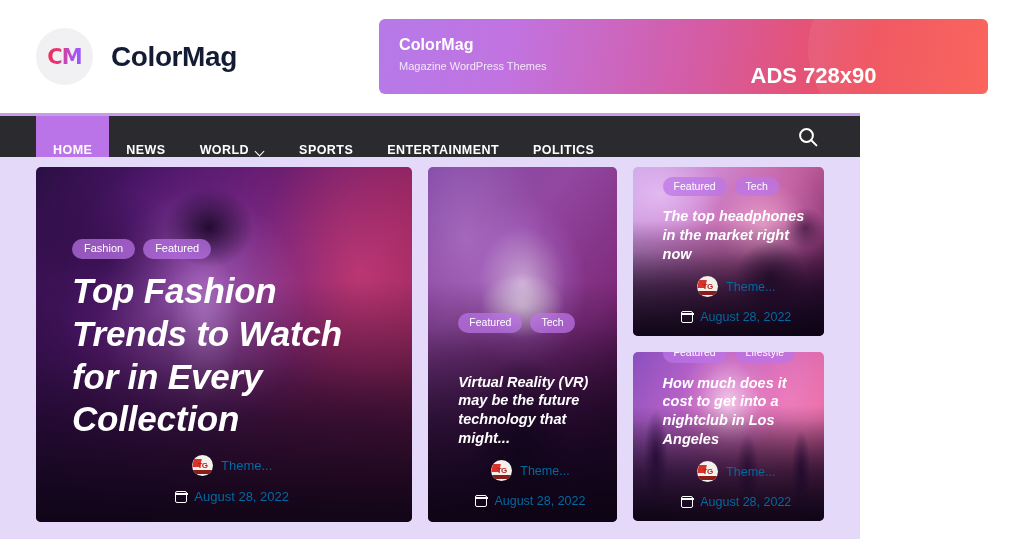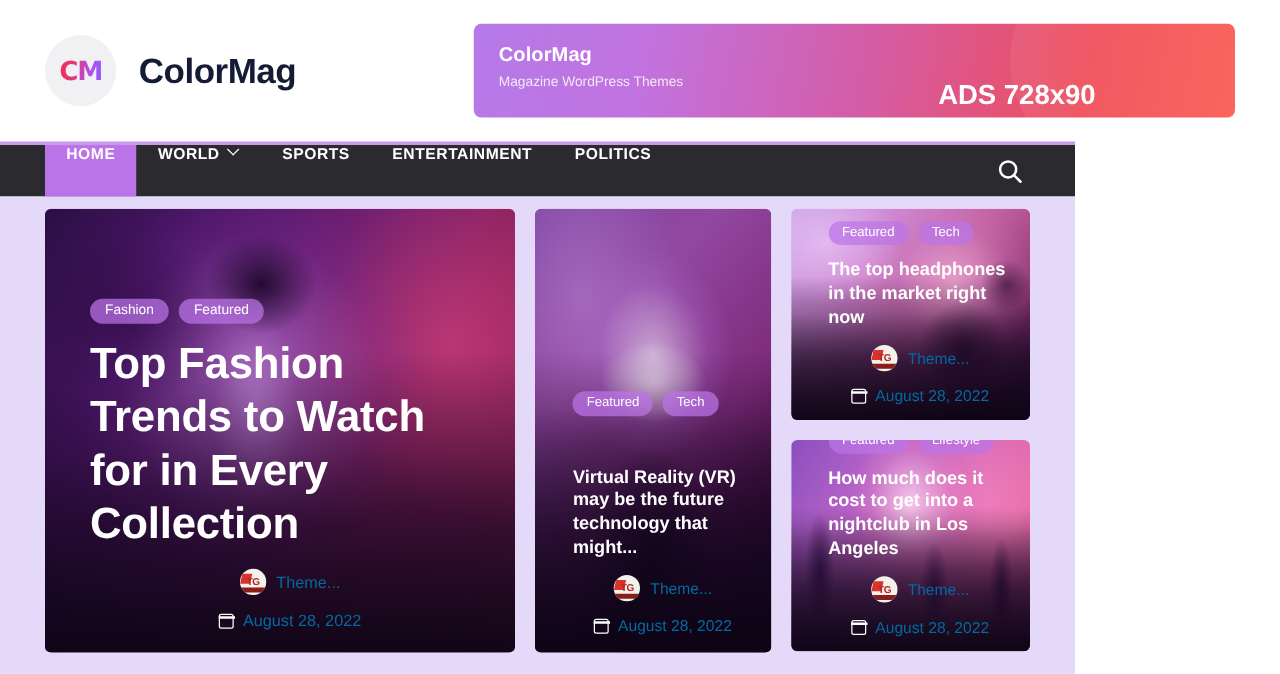--- a/index.html
+++ b/index.html
@@ -67,21 +67,21 @@
 
   
   .nav-topline { height: 3px; background: #c99ae8; }
   .nav {
     height: 41px; background: #2b2a2e;
     display: flex; align-items: stretch;
     position: relative;
   }
   .nav-inner { display: flex; align-items: stretch; margin-left: 36px; }
   .nav-item {
-    display: flex; align-items: flex-start; gap: 7px;
+    display: flex; align-items: flex-end; gap: 7px;
     padding: 0 17px;
     color: #ffffff; font-size: 12.5px; font-weight: bold;
     letter-spacing: 0.45px;
     cursor: pointer;
     white-space: nowrap;
   }
   .nav-item.active { background: #bb74e8; }
   .caret { display: inline-block; width: 9px; height: 9px; position: relative; }
   .caret::after {
     content: ""; position: absolute; left: 0; top: 0;
@@ -134,21 +134,21 @@
     background: rgba(187,116,232,0.72);
     color: #ffffff;
     font-size: 11px;
     padding: 4px 12px 5px 12px;
     border-radius: 11px;
     line-height: 1;
     white-space: nowrap;
   }
   .card-small .badge, .card-mid .badge { font-size: 10.5px; padding: 4px 11px 5px 11px; }
 
-  .card-title { font-weight: bold; color: #ffffff; }
+  .card-title { font-weight: bold; color: #ffffff; font-style: italic; }
   .card-hero .card-title { font-size: 35px; line-height: 1.22; margin-bottom: 14px; letter-spacing: -0.2px; }
   .card-mid  .card-title { font-size: 14.5px; line-height: 1.3; margin-bottom: 12px; margin-top: 40px; }
   .card-small .card-title{ font-size: 14.5px; line-height: 1.3; margin-bottom: 12px; }
 
   .meta { display: flex; align-items: center; gap: 13px; flex-direction: column; }
   .meta-author { display: flex; align-items: center; gap: 8px; }
   .avatar {
     width: 21px; height: 21px; border-radius: 50%;
     background: #f3f1ec;
     display: flex; align-items: center; justify-content: center;
@@ -253,20 +253,23 @@
     </div>
   </div>
 
   <div class="nav-topline"></div>
   <div class="nav">
     <div class="nav-inner">
       <div class="nav-item active">
         <span>HOME</span>
       </div>
       <div class="nav-item">
+        <span>NEWS</span>
+      </div>
+      <div class="nav-item">
         <span>WORLD</span>
         <span class="caret"></span>
       </div>
       <div class="nav-item">
         <span>SPORTS</span>
       </div>
       <div class="nav-item">
         <span>ENTERTAINMENT</span>
       </div>
       <div class="nav-item">

